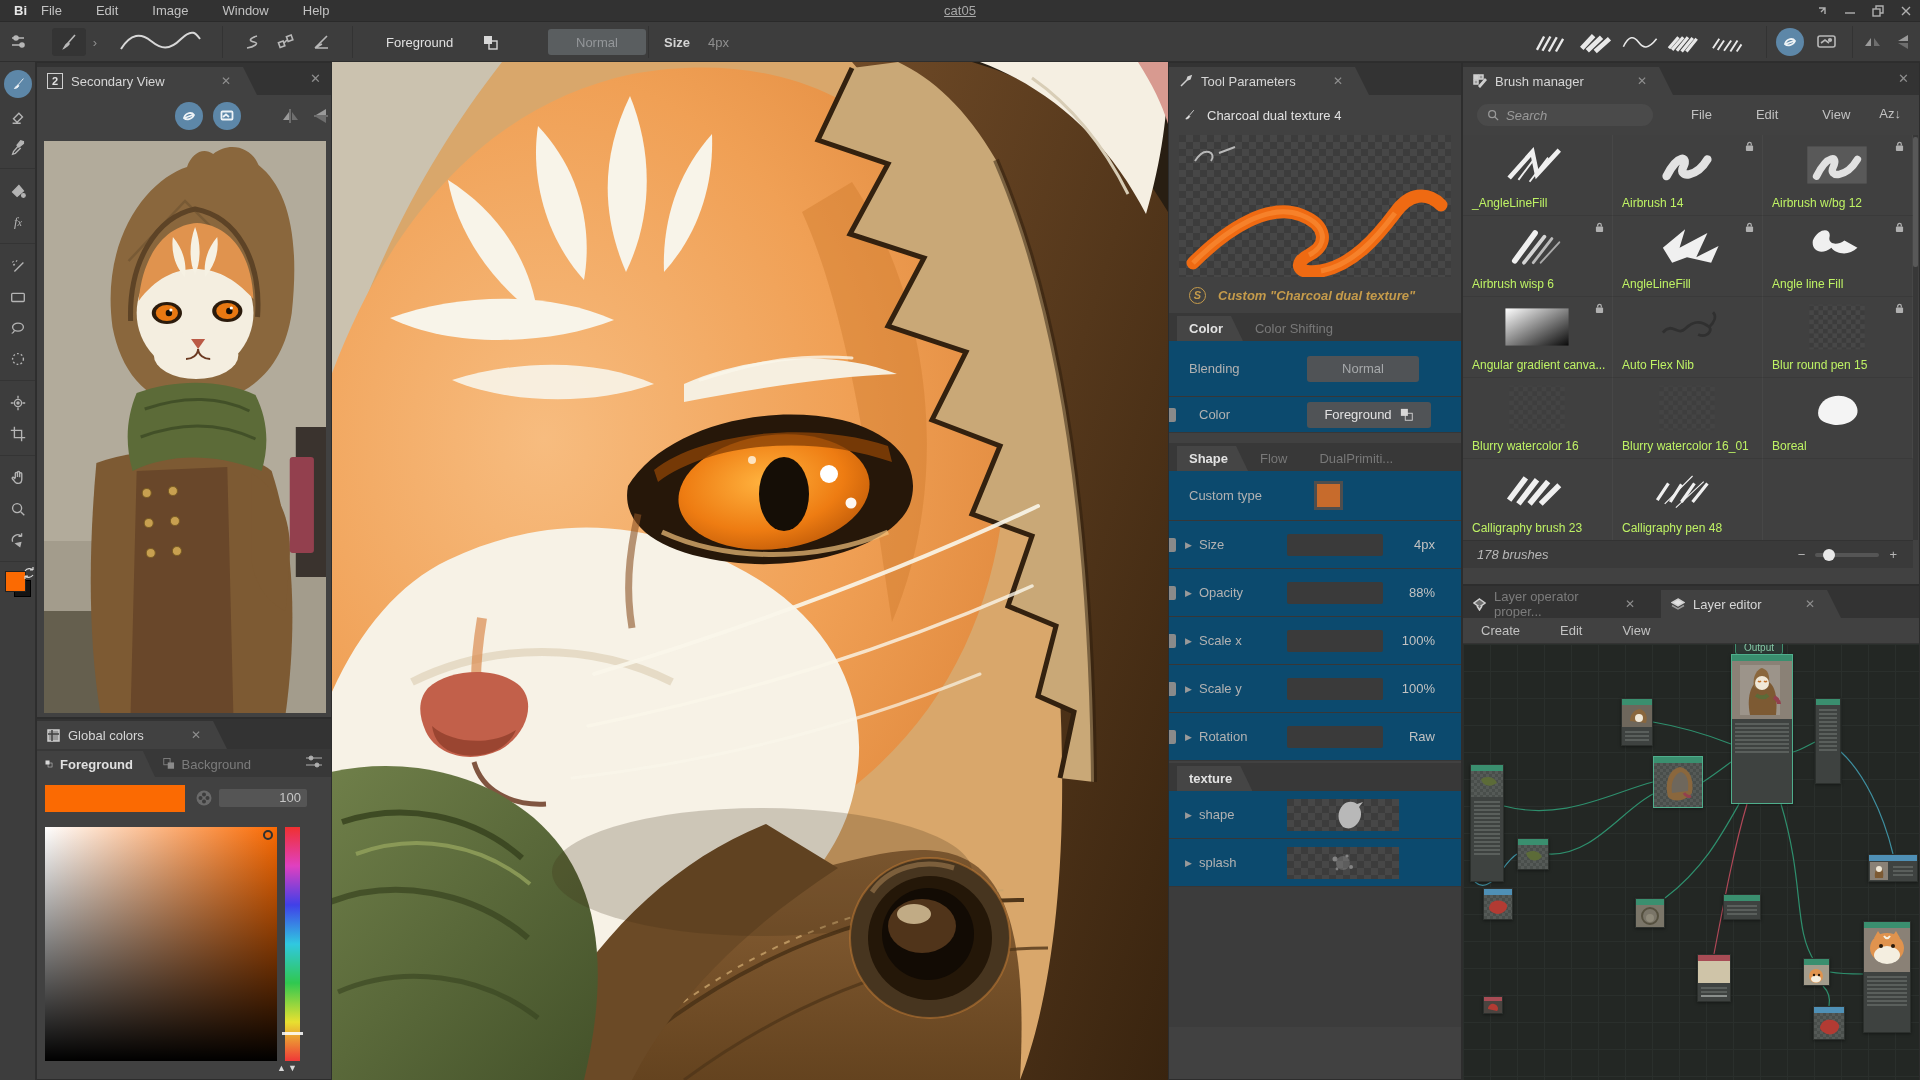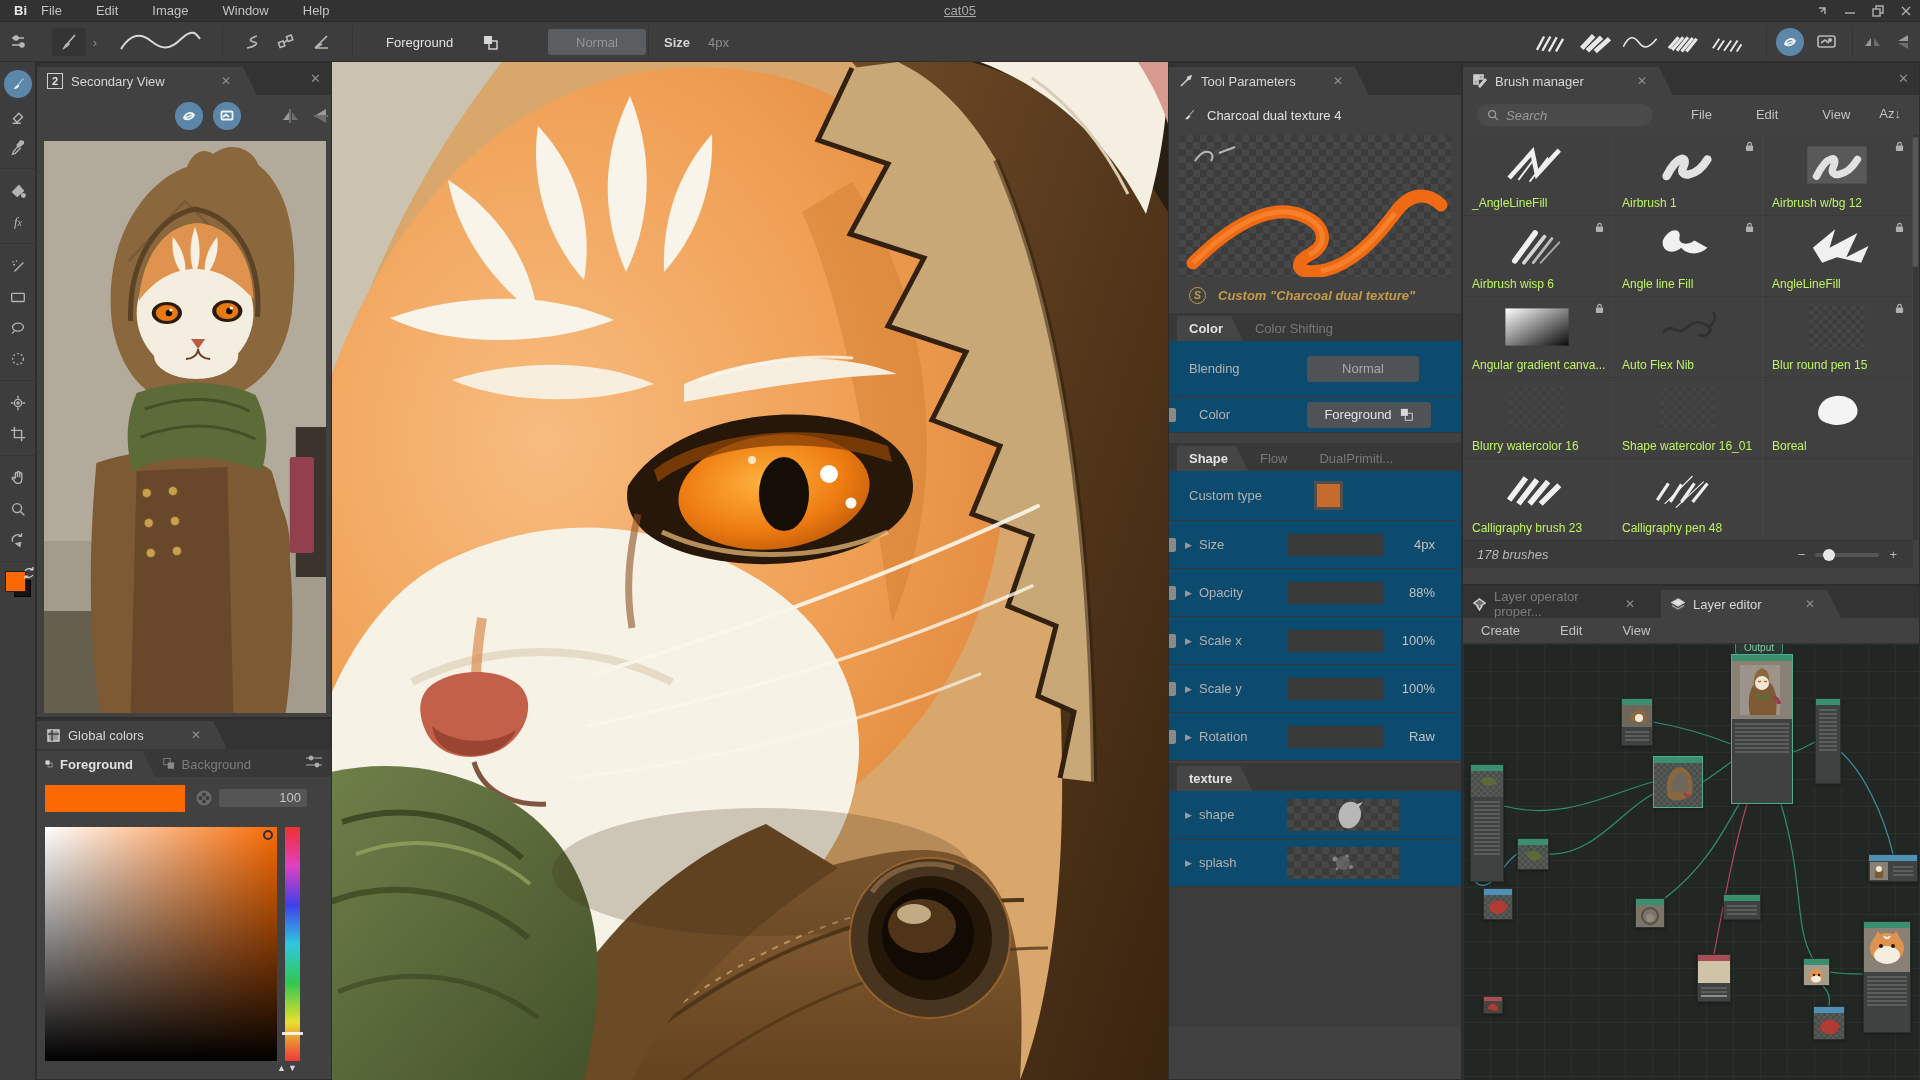--- a/index.html
+++ b/index.html
@@ -811,21 +811,21 @@
       <div class="bname">_AngleLineFill</div>
     </div>
     <div class="bcell">
       <svg class="bthumb" viewBox="0 0 120 56">
           <path d="M38 40 C50 16 62 18 56 30 C50 42 70 42 82 22" stroke="#f0f0f0" fill="none" stroke-width="9" stroke-linecap="round" opacity=".92"></path>
         </svg>
       <svg class="block" width="9" height="11" viewBox="0 0 10 12">
           <rect x="1" y="5" width="8" height="6" rx="1" fill="#b0b0b0"></rect>
           <path d="M3 5 V3.5 a2 2 0 0 1 4 0 V5" stroke="#b0b0b0" fill="none" stroke-width="1.4"></path>
         </svg>
-      <div class="bname">Airbrush 1</div>
+      <div class="bname">Airbrush 14</div>
     </div>
     <div class="bcell">
       <svg class="bthumb" viewBox="0 0 120 56">
           <rect x="28" y="8" width="64" height="40" fill="#f0f0f0" opacity=".14"></rect>
           <path d="M38 40 C50 16 62 18 56 30 C50 42 70 42 82 22" stroke="#f0f0f0" fill="none" stroke-width="8" stroke-linecap="round" opacity=".9"></path>
         </svg>
       <svg class="block" width="9" height="11" viewBox="0 0 10 12">
           <rect x="1" y="5" width="8" height="6" rx="1" fill="#b0b0b0"></rect>
           <path d="M3 5 V3.5 a2 2 0 0 1 4 0 V5" stroke="#b0b0b0" fill="none" stroke-width="1.4"></path>
         </svg>
@@ -842,37 +842,37 @@
           </g>
         </svg>
       <svg class="block" width="9" height="11" viewBox="0 0 10 12">
           <rect x="1" y="5" width="8" height="6" rx="1" fill="#b0b0b0"></rect>
           <path d="M3 5 V3.5 a2 2 0 0 1 4 0 V5" stroke="#b0b0b0" fill="none" stroke-width="1.4"></path>
         </svg>
       <div class="bname">Airbrush wisp 6</div>
     </div>
     <div class="bcell">
       <svg class="bthumb" viewBox="0 0 120 56">
-          <path d="M34 22 C40 8 54 8 52 18 C50 26 60 28 68 22 L82 30 C72 40 58 36 54 30 C44 38 32 34 34 22 Z" fill="#f0f0f0"></path>
+          <path d="M34 30 L58 10 L52 30 L82 14 L70 40 L94 28 L86 46 L60 40 L44 46 Z" fill="#f0f0f0"></path>
         </svg>
       <svg class="block" width="9" height="11" viewBox="0 0 10 12">
           <rect x="1" y="5" width="8" height="6" rx="1" fill="#b0b0b0"></rect>
           <path d="M3 5 V3.5 a2 2 0 0 1 4 0 V5" stroke="#b0b0b0" fill="none" stroke-width="1.4"></path>
         </svg>
-      <div class="bname">Angle line Fill</div>
+      <div class="bname">AngleLineFill</div>
     </div>
     <div class="bcell">
       <svg class="bthumb" viewBox="0 0 120 56">
-          <path d="M34 30 L58 10 L52 30 L82 14 L70 40 L94 28 L86 46 L60 40 L44 46 Z" fill="#f0f0f0"></path>
+          <path d="M34 22 C40 8 54 8 52 18 C50 26 60 28 68 22 L82 30 C72 40 58 36 54 30 C44 38 32 34 34 22 Z" fill="#f0f0f0"></path>
         </svg>
       <svg class="block" width="9" height="11" viewBox="0 0 10 12">
           <rect x="1" y="5" width="8" height="6" rx="1" fill="#b0b0b0"></rect>
           <path d="M3 5 V3.5 a2 2 0 0 1 4 0 V5" stroke="#b0b0b0" fill="none" stroke-width="1.4"></path>
         </svg>
-      <div class="bname">AngleLineFill</div>
+      <div class="bname">Angle line Fill</div>
     </div>
 
     <div class="bcell">
       <svg class="bthumb" viewBox="0 0 120 56">
           <rect x="26" y="8" width="68" height="40" fill="url(#gAng)"></rect>
         </svg>
       <svg class="block" width="9" height="11" viewBox="0 0 10 12">
           <rect x="1" y="5" width="8" height="6" rx="1" fill="#b0b0b0"></rect>
           <path d="M3 5 V3.5 a2 2 0 0 1 4 0 V5" stroke="#b0b0b0" fill="none" stroke-width="1.4"></path>
         </svg>
@@ -901,21 +901,21 @@
           <rect x="30" y="4" width="60" height="48" fill="url(#chk)" opacity=".55"></rect>
         </svg>
 
       <div class="bname">Blurry watercolor 16</div>
     </div>
     <div class="bcell">
       <svg class="bthumb" viewBox="0 0 120 56">
           <rect x="30" y="4" width="60" height="48" fill="url(#chk)" opacity=".55"></rect>
         </svg>
 
-      <div class="bname">Shape watercolor 16_01</div>
+      <div class="bname">Blurry watercolor 16_01</div>
     </div>
     <div class="bcell">
       <svg class="bthumb" viewBox="0 0 120 56">
           <path d="M40 30 C44 12 72 10 80 24 C88 38 72 48 56 46 C44 44 38 40 40 30 Z" fill="#f4f4f4"></path>
         </svg>
 
       <div class="bname">Boreal</div>
     </div>
 
     <div class="bcell" style="border-bottom:none">

